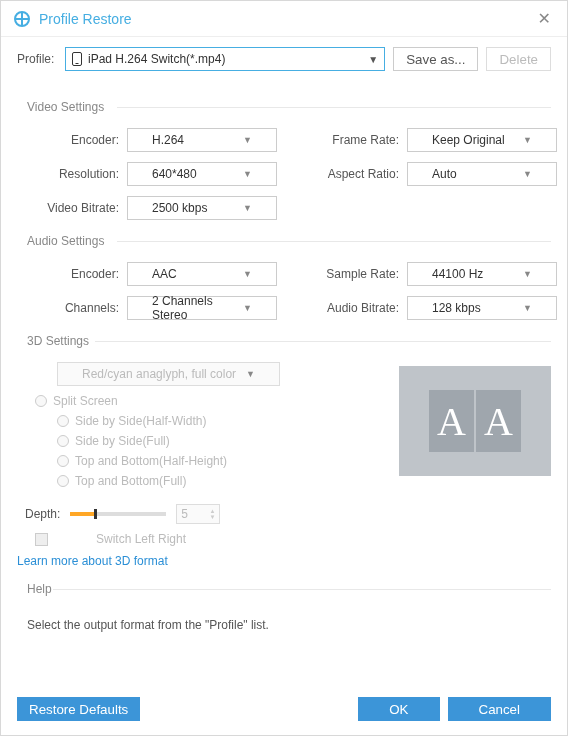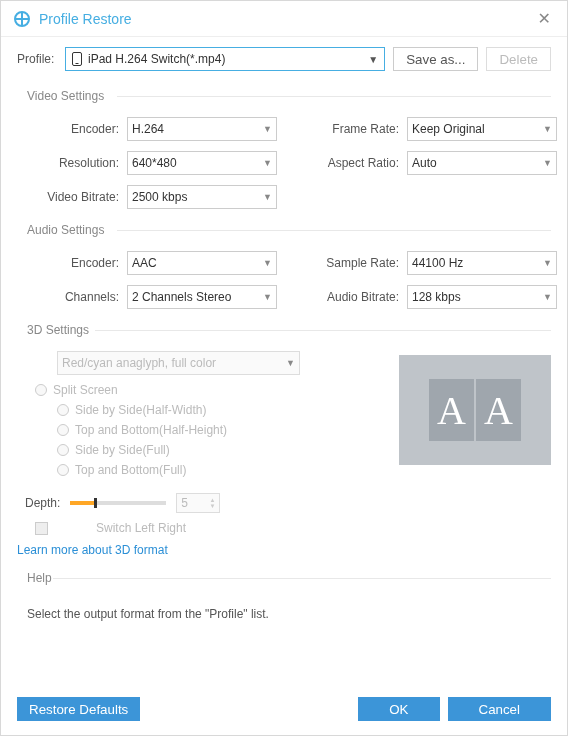--- a/index.html
+++ b/index.html
@@ -3,37 +3,37 @@
 <meta charset="utf-8">
 <style>
 * { box-sizing: border-box; margin: 0; padding: 0; }
 body { font-family: "Segoe UI", Tahoma, sans-serif; font-size: 12px; color: #555; background: #fff; width: 568px; height: 736px; position: relative; }
 .window { border: 1px solid #d8d8d8; width: 568px; height: 736px; display: flex; flex-direction: column; }
 .titlebar { display: flex; align-items: center; padding: 8px 12px; border-bottom: 1px solid #eee; }
 .titlebar .logo { width: 18px; height: 18px; margin-right: 8px; display: flex; align-items: center; justify-content: center; }
 .titlebar .title { color: #46aee2; font-size: 14px; flex: 1; }
 .titlebar .close { font-size: 16px; color: #888; cursor: pointer; padding: 0 4px; }
 .content { padding: 10px 16px 0 16px; flex: 1; overflow: hidden; }
-.profile-row { display: flex; align-items: center; gap: 8px; margin-bottom: 18px; }
+.profile-row { display: flex; align-items: center; gap: 8px; margin-bottom: 29px; }
 .profile-row .lbl { width: 40px; color: #555; }
 .profile-select { flex: 1; display: flex; align-items: center; border: 1px solid #46aee2; height: 24px; padding: 0 6px; background: #fff; }
 .profile-select .device-icon { width: 10px; height: 14px; border: 1.5px solid #333; border-radius: 2px; margin-right: 6px; position: relative; }
 .profile-select .device-icon::after { content: ""; position: absolute; bottom: 1px; left: 50%; transform: translateX(-50%); width: 3px; height: 1px; background: #333; }
 .profile-select .txt { flex: 1; color: #333; }
 .profile-select .chev { color: #555; font-size: 10px; }
 .btn { height: 24px; padding: 0 12px; border: 1px solid #ccc; background: #fff; color: #555; cursor: pointer; min-width: 64px; }
 .btn.disabled { color: #bbb; border-color: #ddd; cursor: default; }
 .section { margin-bottom: 14px; }
 .section-title { color: #888; font-size: 12px; position: relative; padding-left: 10px; margin-bottom: 14px; }
 .section-title::after { content: ""; position: absolute; left: 100px; right: 0; top: 50%; height: 1px; background: #e8e8e8; }
 .section-title.short::after { left: 78px; }
 .section-title.tiny::after { left: 36px; }
 .grid { display: grid; grid-template-columns: 110px 150px 30px 100px 150px; row-gap: 10px; align-items: center; }
 .glabel { text-align: right; padding-right: 8px; color: #555; }
-.select { display: flex; align-items: center; justify-content: space-between; border: 1px solid #ccc; height: 24px; padding: 0 4px; background: #fff; color: #333; cursor: pointer; }
+.select { display: flex; align-items: center; justify-content: space-between; border: 1px solid #ccc; height: 24px; padding: 0 24px; background: #fff; color: #333; cursor: pointer; }
 .select .chev { color: #888; font-size: 9px; }
 .threeD-body { padding-left: 18px; position: relative; }
 .chk { display: flex; align-items: center; gap: 6px; margin-bottom: 8px; }
 .chk-box { width: 13px; height: 13px; border: 1px solid #aaa; background: #fff; }
 .chk-box.disabled { background: #eee; border-color: #ccc; }
 .chk-label { color: #555; }
 .chk-label.disabled { color: #bbb; }
 .radio-row { display: flex; align-items: center; gap: 6px; margin-bottom: 6px; }
 .radio { width: 12px; height: 12px; border: 1px solid #ccc; border-radius: 50%; background: #f8f8f8; }
 .radio-label { color: #bbb; }
@@ -144,41 +144,41 @@
             <span>128 kbps</span>
             <span class="chev">▼</span>
           </div>
       </div>
     </div>
 
     <div class="section" style="position:relative;">
       <div class="section-title short">3D Settings</div>
       <div class="threeD-body">
         <div class="sub">
-          <div class="select disabled" style="width:243px;">
+          <div class="select disabled" style="width:223px;">
               <span>Red/cyan anaglyph, full color</span>
               <span class="chev">▼</span>
             </div>
         </div>
         <div class="radio-row" style="margin-top:8px;">
           <div class="radio"></div>
           <div class="radio-label">Split Screen</div>
         </div>
         <div class="sub">
           <div class="radio-row">
               <div class="radio"></div>
               <div class="radio-label">Side by Side(Half-Width)</div>
             </div>
           <div class="radio-row">
               <div class="radio"></div>
+              <div class="radio-label">Side by Side(Full)</div>
+            </div>
+          <div class="radio-row">
+              <div class="radio"></div>
               <div class="radio-label">Top and Bottom(Half-Height)</div>
-            </div>
-          <div class="radio-row">
-              <div class="radio"></div>
-              <div class="radio-label">Side by Side(Full)</div>
             </div>
           <div class="radio-row">
               <div class="radio"></div>
               <div class="radio-label">Top and Bottom(Full)</div>
             </div>
         </div>
         <div class="depth-row">
           <div>Depth:</div>
           <div class="slider">
             <div class="fill"></div>

